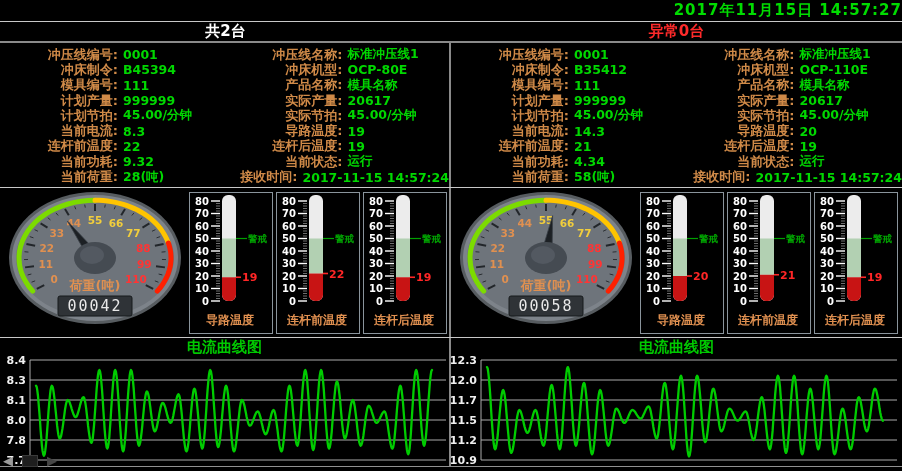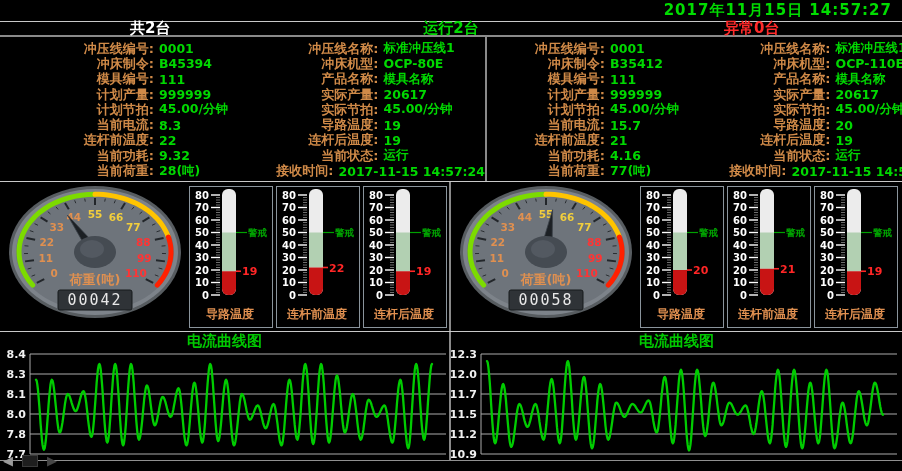--- a/index.html
+++ b/index.html
@@ -1,26 +1,26 @@
 <!DOCTYPE html>
 <html><head>
 <meta charset="utf-8">
 <style>
   html,body{margin:0;padding:0;background:#000;}
   .screen{position:relative;width:902px;height:471px;background:#000;
     font-family:"DejaVu Sans",sans-serif;overflow:hidden;box-sizing:border-box;}
-  .topbar{height:21px;display:flex;justify-content:flex-end;align-items:center;padding-right:10px;box-sizing:border-box;}
+  .topbar{height:21px;display:flex;justify-content:flex-end;align-items:center;box-sizing:border-box;}
   .datetime{color:#00DC00;font-size:15px;font-weight:bold;letter-spacing:1px;}
-  .statusbar{height:16px;border-top:1px solid #C8C8C8;border-bottom:2px solid #8A8A8A;
+  .statusbar{height:22px;border-top:1px solid #C8C8C8;border-bottom:2px solid #8A8A8A;
     display:flex;align-items:center;box-sizing:border-box;}
   .status-item{flex:1;text-align:center;font-size:15px;font-weight:bold;}
   .section{display:flex;width:902px;box-sizing:border-box;}
   .half{width:451px;box-sizing:border-box;position:relative;}
   .half-l{border-right:2px solid #8A8A8A;}
-  .info-section{height:144px;padding-left:36px;}
+  .info-section{height:144px;}
   .info-half{display:flex;padding-top:4px;}
   .info-col{width:50%;}
   .info-row{display:flex;height:15.3px;align-items:center;}
   .info-label{width:118px;text-align:right;color:#D08A48;font-size:13px;font-weight:bold;white-space:nowrap;}
   .info-value{color:#00D800;font-size:12.5px;font-weight:bold;margin-left:5px;white-space:nowrap;}
   .mid-section{height:150px;border-top:1px solid #C8C8C8;}
   .mid-half{display:flex;align-items:center;padding-left:4px;}
   .thermo-box{width:82px;height:140px;border:1px solid #8a949c;margin-left:3px;background:#000;}
   .chart-section{height:130px;border-top:1px solid #C8C8C8;border-bottom:1px solid #909090;}
   .chart-title{text-align:center;color:#00C800;font-weight:bold;font-size:15px;height:18px;line-height:18px;}
@@ -32,21 +32,20 @@
 </style>
 </head>
 <body>
 
 <div class="screen">
   <div class="topbar">
     <span class="datetime">2017年11月15日 14:57:27</span>
   </div>
   <div class="statusbar" id="statusbar">
       <span class="status-item" style="color: rgb(255, 255, 255);">共2台</span>
-      <span class="status-item" style="color: rgb(0, 216, 0);">运行2台</span>
       <span class="status-item" style="color: rgb(255, 42, 42);">异常0台</span>
     </div>
   <div class="section info-section" id="info-section">
       <div class="half info-half half-l">
         <div class="info-col">
           <div class="info-row">
             <span class="info-label">冲压线编号:</span>
             <span class="info-value">0001</span>
           </div>
           <div class="info-row">
@@ -138,33 +137,33 @@
           <div class="info-row">
             <span class="info-label">计划产量:</span>
             <span class="info-value">999999</span>
           </div>
           <div class="info-row">
             <span class="info-label">计划节拍:</span>
             <span class="info-value">45.00/分钟</span>
           </div>
           <div class="info-row">
             <span class="info-label">当前电流:</span>
-            <span class="info-value">15.7</span>
+            <span class="info-value">14.3</span>
           </div>
           <div class="info-row">
             <span class="info-label">连杆前温度:</span>
             <span class="info-value">21</span>
           </div>
           <div class="info-row">
             <span class="info-label">当前功耗:</span>
-            <span class="info-value">4.16</span>
+            <span class="info-value">4.34</span>
           </div>
           <div class="info-row">
             <span class="info-label">当前荷重:</span>
-            <span class="info-value">77(吨)</span>
+            <span class="info-value">58(吨)</span>
           </div>
         </div>
         <div class="info-col">
           <div class="info-row">
             <span class="info-label">冲压线名称:</span>
             <span class="info-value">标准冲压线1</span>
           </div>
           <div class="info-row">
             <span class="info-label">冲床机型:</span>
             <span class="info-value">OCP-110E</span>

